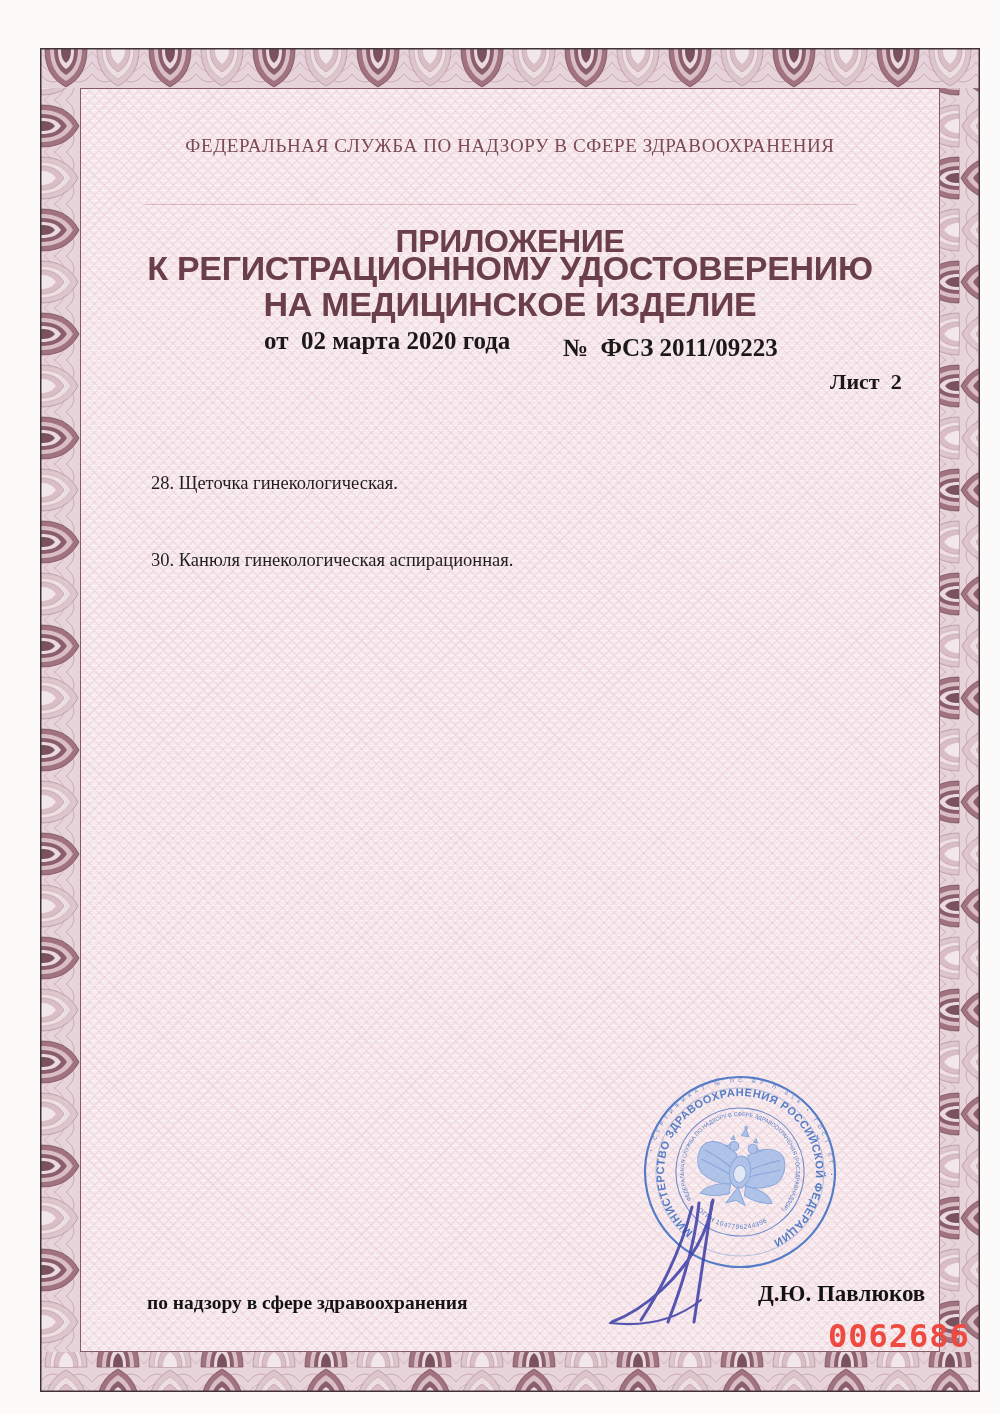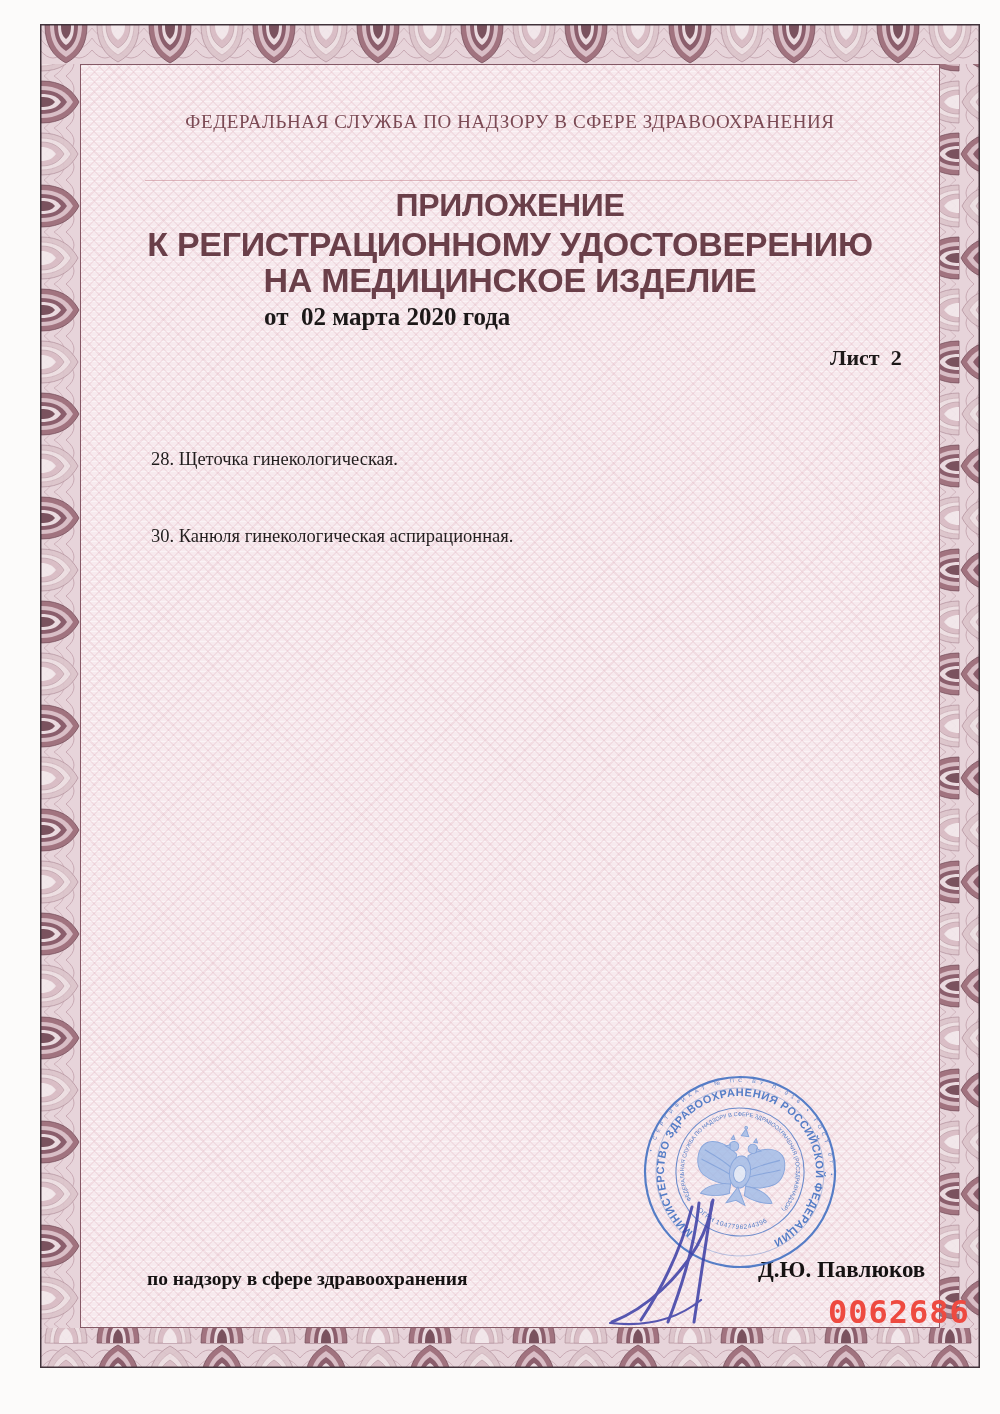--- a/index.html
+++ b/index.html
@@ -2,21 +2,21 @@
 <html lang="ru"><head>
 <meta charset="utf-8">
 <style>
   html,body{margin:0;padding:0;}
   body{background:#e8e8e8;}
   .page{
     position:relative; width:1000px; height:1414px; margin:0 auto;
     background:#fcfbfa; overflow:hidden;
     font-family:"Liberation Serif","DejaVu Serif",serif;
   }
-  .frame{ position:absolute; left:40px; top:24px; width:834px; height:1344px; }
+  .frame{ position:absolute; left:40px; top:48px; width:834px; height:1344px; }
   .border-svg{ position:absolute; left:0; top:0; display:block; }
   .inner{
     position:absolute; left:40px; top:40px; width:858px; height:1262px;
     border:1px solid #855966;
     background-color:#f7eaee;
     background-image:
       repeating-linear-gradient(45deg,  rgba(219,164,178,.20) 0 1.5px, rgba(0,0,0,0) 1.5px 7px),
       repeating-linear-gradient(-45deg, rgba(219,164,178,.20) 0 1.5px, rgba(0,0,0,0) 1.5px 7px),
       repeating-linear-gradient(0deg,   rgba(255,255,255,.45) 0 1px,  rgba(0,0,0,0) 1px 5px);
   }
@@ -24,21 +24,21 @@
   .centered{ left:0; right:0; text-align:center; }
   .agency-line{
     color:#7b4a54; font-size:19px; letter-spacing:.6px; font-weight:400;
     font-family:"Liberation Serif","DejaVu Serif",serif; white-space:pre;
   }
   .divider{ height:1px; background:rgba(199,134,146,.55); }
   .title-line{
     color:#6a3f49; font-weight:700; letter-spacing:-.3px;
     font-family:"Liberation Sans","DejaVu Sans",sans-serif; white-space:pre;
   }
-  .t1{ font-size:32px; } .t2{ font-size:34px; } .t3{ font-size:34px; }
+  .t1{ font-size:32px;margin-top:12px; } .t2{ font-size:34px; } .t3{ font-size:34px; }
   .meta{
     color:#1c1818; font-weight:700; white-space:pre;
     font-family:"Liberation Serif","DejaVu Serif",serif;
   }
   .date{ font-size:25px; } .number{ font-size:25px; } .sheet{ font-size:22px; }
   .body-text{ color:#211d1d; font-size:18.5px; line-height:25.5px; white-space:pre; }
   .signer{ color:#151212; font-weight:700; font-size:19.5px; white-space:pre; }
   .signer-name{ color:#151212; font-weight:700; font-size:23px; white-space:pre; }
   .serial{
     color:#ee4a40; font-weight:700; font-size:32px; letter-spacing:1px;
@@ -96,20 +96,21 @@
     <div class="inner">
       <div class="abs centered agency-line" style="top:46px;">ФЕДЕРАЛЬНАЯ СЛУЖБА ПО НАДЗОРУ В СФЕРЕ ЗДРАВООХРАНЕНИЯ</div>
 
       <div class="abs divider" style="top:115px; left:64px; width:712px;"></div>
 
       <div class="abs centered title-line t1" style="top:122px;">ПРИЛОЖЕНИЕ</div>
       <div class="abs centered title-line t2" style="top:160px;">К РЕГИСТРАЦИОННОМУ УДОСТОВЕРЕНИЮ</div>
       <div class="abs centered title-line t3" style="top:196px;">НА МЕДИЦИНСКОЕ ИЗДЕЛИЕ</div>
 
       <div class="abs meta date" style="top:238px; left:183px;">от  02 марта 2020 года</div>
+      <div class="abs meta number" style="top:245px; left:482px;">№  ФСЗ 2011/09223</div>
       <div class="abs meta sheet" style="top:280px; left:749px;">Лист  2</div>
 
       <div class="abs body-text" style="top:331px; left:70px;">
         <div>28. Щеточка гинекологическая.</div>
         <div>30. Канюля гинекологическая аспирационная.</div>
       </div>
 
       <div class="abs signer" style="top:1203px; left:66px;">по надзору в сфере здравоохранения</div>
       <div class="abs signer-name" style="top:1192px; left:677px;">Д.Ю. Павлюков</div>
 

